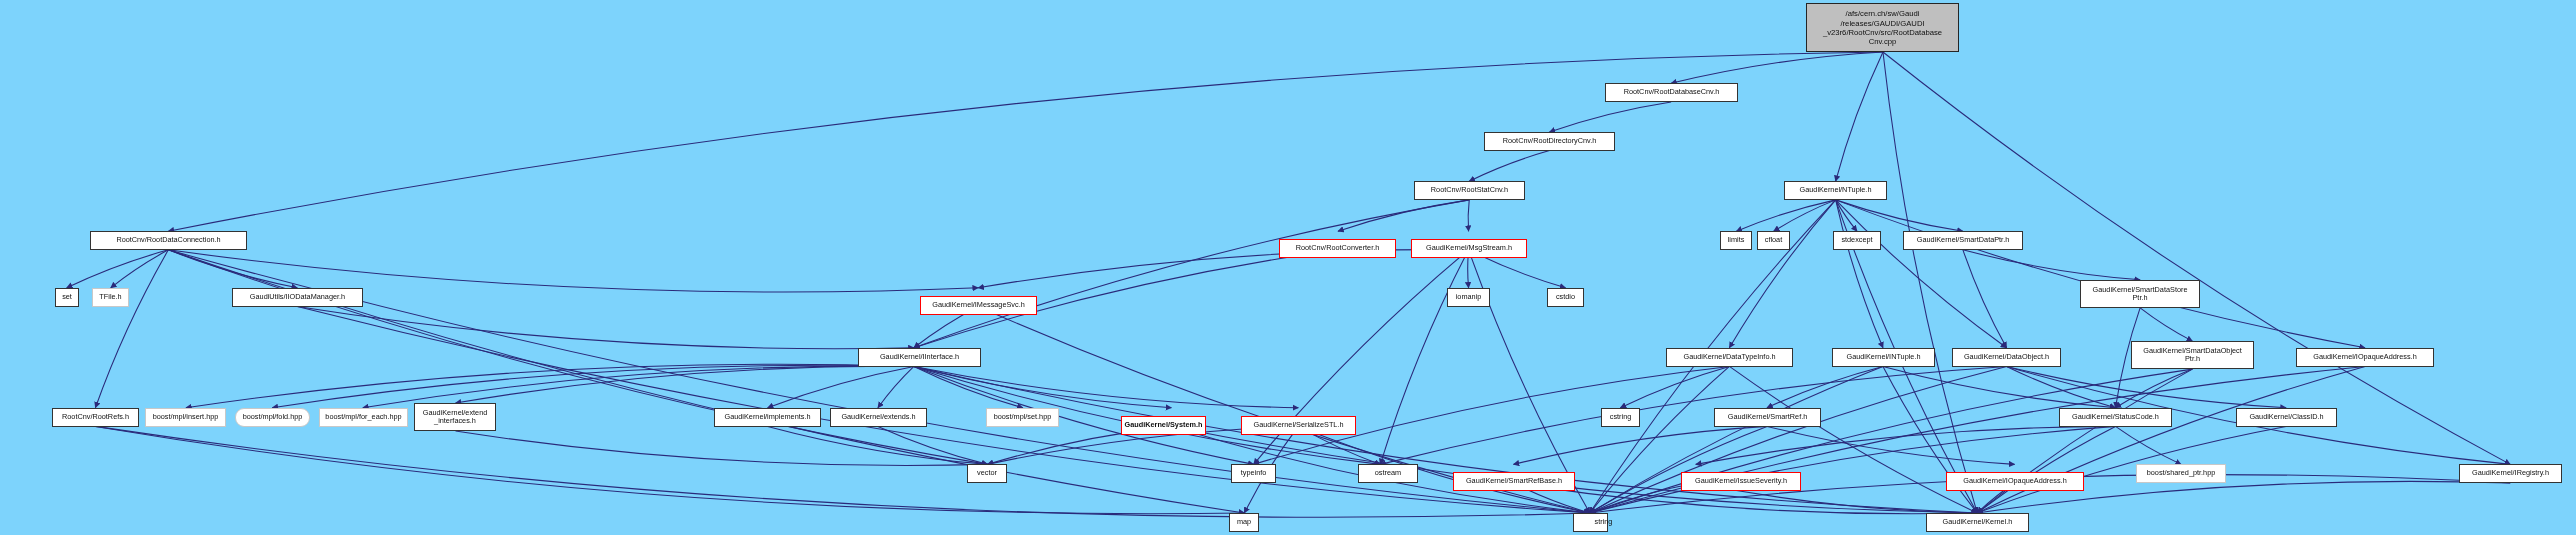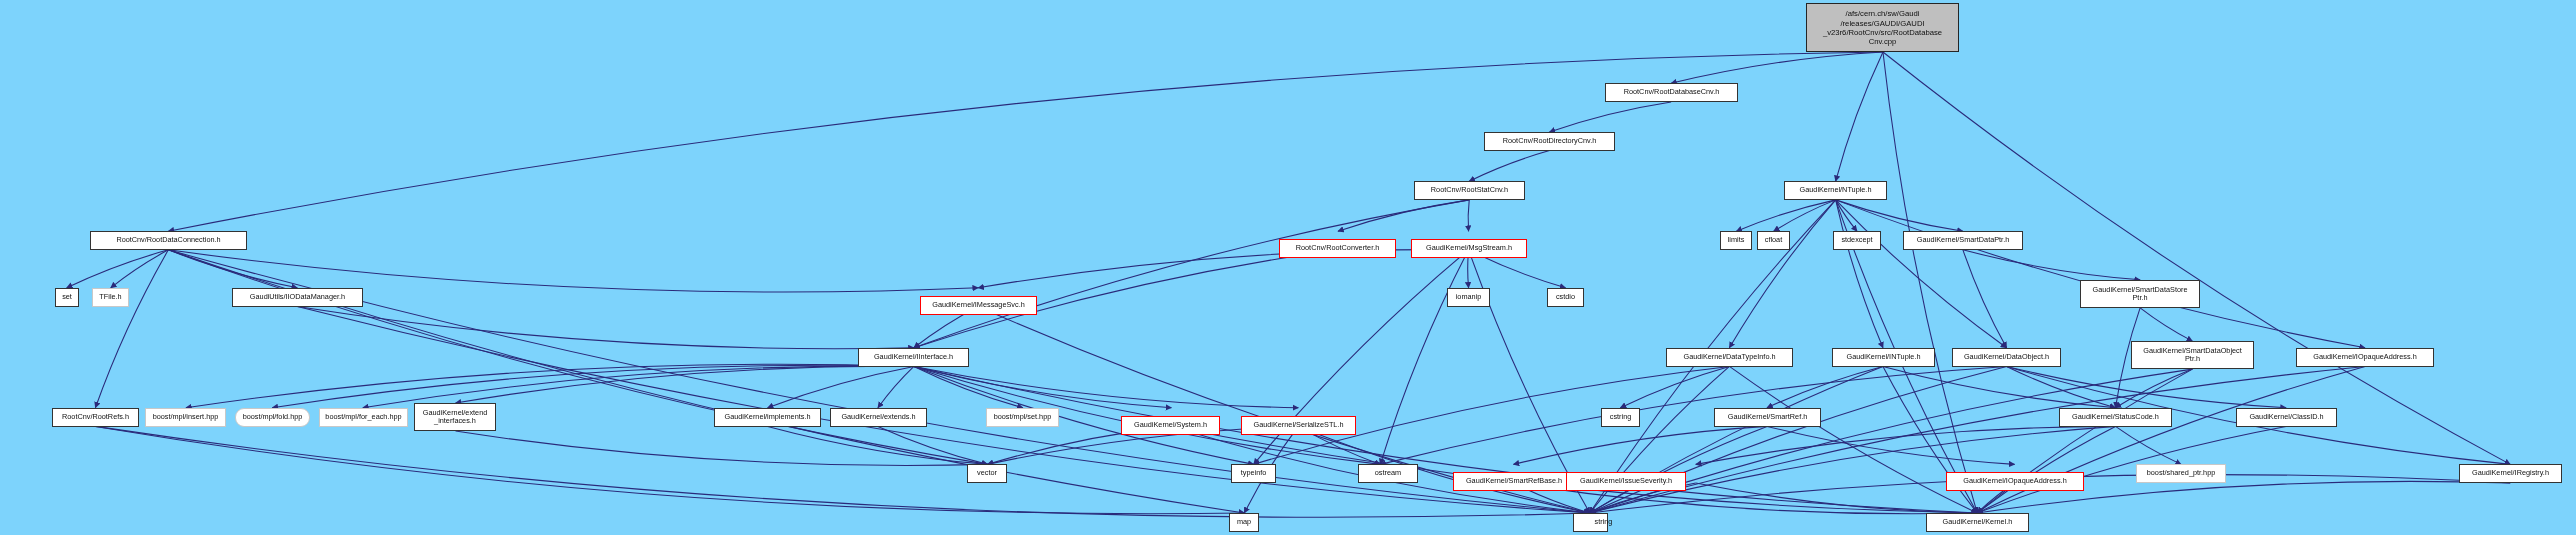--- a/index.html
+++ b/index.html
@@ -186,46 +186,46 @@
       <div class="node dark" style="left: 232px; top: 288px; width: 131px; height: 18.7px;">GaudiUtils/IIODataManager.h</div>
       <div class="node red" style="left: 920px; top: 288px; width: 117px; height: 18.7px;">GaudiKernel/IMessageSvc.h</div>
       <div class="node dark" style="left: 1447px; top: 288px; width: 43px; height: 18.7px;">iomanip</div>
       <div class="node dark" style="left: 1547px; top: 288px; width: 37px; height: 18.7px;">cstdio</div>
       <div class="node dark" style="left: 1720px; top: 231px; width: 32px; height: 18.7px;">limits</div>
       <div class="node dark" style="left: 1757px; top: 231px; width: 33px; height: 18.7px;">cfloat</div>
       <div class="node dark" style="left: 1833px; top: 231px; width: 48px; height: 18.7px;">stdexcept</div>
       <div class="node dark" style="left: 1903px; top: 231px; width: 120px; height: 18.7px;">GaudiKernel/SmartDataPtr.h</div>
       <div class="node dark" style="left: 2080px; top: 280px; width: 120px; height: 28px;">GaudiKernel/SmartDataStore
 Ptr.h</div>
-      <div class="node dark" style="left: 858px; top: 348px; width: 111px; height: 18.7px;">GaudiKernel/IInterface.h</div>
+      <div class="node dark" style="left: 858px; top: 348px; width: 123px; height: 18.7px;">GaudiKernel/IInterface.h</div>
       <div class="node dark" style="left: 1666px; top: 348px; width: 127px; height: 18.7px;">GaudiKernel/DataTypeInfo.h</div>
       <div class="node dark" style="left: 1832px; top: 348px; width: 103px; height: 18.7px;">GaudiKernel/INTuple.h</div>
       <div class="node dark" style="left: 1952px; top: 348px; width: 109px; height: 18.7px;">GaudiKernel/DataObject.h</div>
       <div class="node dark" style="left: 2131px; top: 341px; width: 123px; height: 28px;">GaudiKernel/SmartDataObject
 Ptr.h</div>
       <div class="node dark" style="left: 2296px; top: 348px; width: 138px; height: 18.7px;">GaudiKernel/IOpaqueAddress.h</div>
       <div class="node dark" style="left: 52px; top: 408px; width: 87px; height: 18.7px;">RootCnv/RootRefs.h</div>
       <div class="node gray" style="left: 145px; top: 408px; width: 81px; height: 18.7px;">boost/mpl/insert.hpp</div>
       <div class="node gray" style="left: 235px; top: 408px; width: 75px; height: 18.7px; border-radius: 9px;">boost/mpl/fold.hpp</div>
       <div class="node gray" style="left: 319px; top: 408px; width: 89px; height: 18.7px;">boost/mpl/for_each.hpp</div>
       <div class="node dark" style="left: 414px; top: 403px; width: 82px; height: 28px;">GaudiKernel/extend
 _interfaces.h</div>
       <div class="node dark" style="left: 714px; top: 408px; width: 107px; height: 18.7px;">GaudiKernel/implements.h</div>
       <div class="node dark" style="left: 830px; top: 408px; width: 97px; height: 18.7px;">GaudiKernel/extends.h</div>
       <div class="node gray" style="left: 986px; top: 408px; width: 73px; height: 18.7px;">boost/mpl/set.hpp</div>
-      <div class="node red" style="left: 1121px; top: 408px; width: 99px; height: 18.7px;">GaudiKernel/System.h</div>
+      <div class="node red" style="left: 1121px; top: 408px; width: 85px; height: 18.7px; font-weight: bold;">GaudiKernel/System.h</div>
       <div class="node red" style="left: 1241px; top: 408px; width: 115px; height: 18.7px;">GaudiKernel/SerializeSTL.h</div>
       <div class="node dark" style="left: 1601px; top: 408px; width: 39px; height: 18.7px;">cstring</div>
       <div class="node dark" style="left: 1714px; top: 408px; width: 107px; height: 18.7px;">GaudiKernel/SmartRef.h</div>
       <div class="node dark" style="left: 2059px; top: 408px; width: 113px; height: 18.7px;">GaudiKernel/StatusCode.h</div>
       <div class="node dark" style="left: 2236px; top: 408px; width: 101px; height: 18.7px;">GaudiKernel/ClassID.h</div>
       <div class="node dark" style="left: 1231px; top: 464px; width: 45px; height: 18.7px;">typeinfo</div>
       <div class="node dark" style="left: 1358px; top: 464px; width: 60px; height: 18.7px;">ostream</div>
       <div class="node red" style="left: 1453px; top: 464px; width: 122px; height: 18.7px;">GaudiKernel/SmartRefBase.h</div>
-      <div class="node red" style="left: 1566px; top: 464px; width: 120px; height: 18.7px;">GaudiKernel/IssueSeverity.h</div>
+      <div class="node red" style="left: 1681px; top: 464px; width: 120px; height: 18.7px;">GaudiKernel/IssueSeverity.h</div>
       <div class="node red" style="left: 1946px; top: 464px; width: 138px; height: 18.7px;">GaudiKernel/IOpaqueAddress.h</div>
       <div class="node gray" style="left: 2136px; top: 464px; width: 90px; height: 18.7px;">boost/shared_ptr.hpp</div>
       <div class="node dark" style="left: 2459px; top: 464px; width: 103px; height: 18.7px;">GaudiKernel/IRegistry.h</div>
       <div class="node dark" style="left: 967px; top: 464px; width: 40px; height: 18.7px;">vector</div>
       <div class="node dark" style="left: 1229px; top: 513px; width: 30px; height: 18.7px;">map</div>
       <div class="node dark" style="left: 1573px; top: 513px; width: 35px; height: 18.7px; padding-left: 28px;">string</div>
       <div class="node dark" style="left: 1926px; top: 513px; width: 103px; height: 18.7px;">GaudiKernel/Kernel.h</div>
     </div>
 </div>
 

